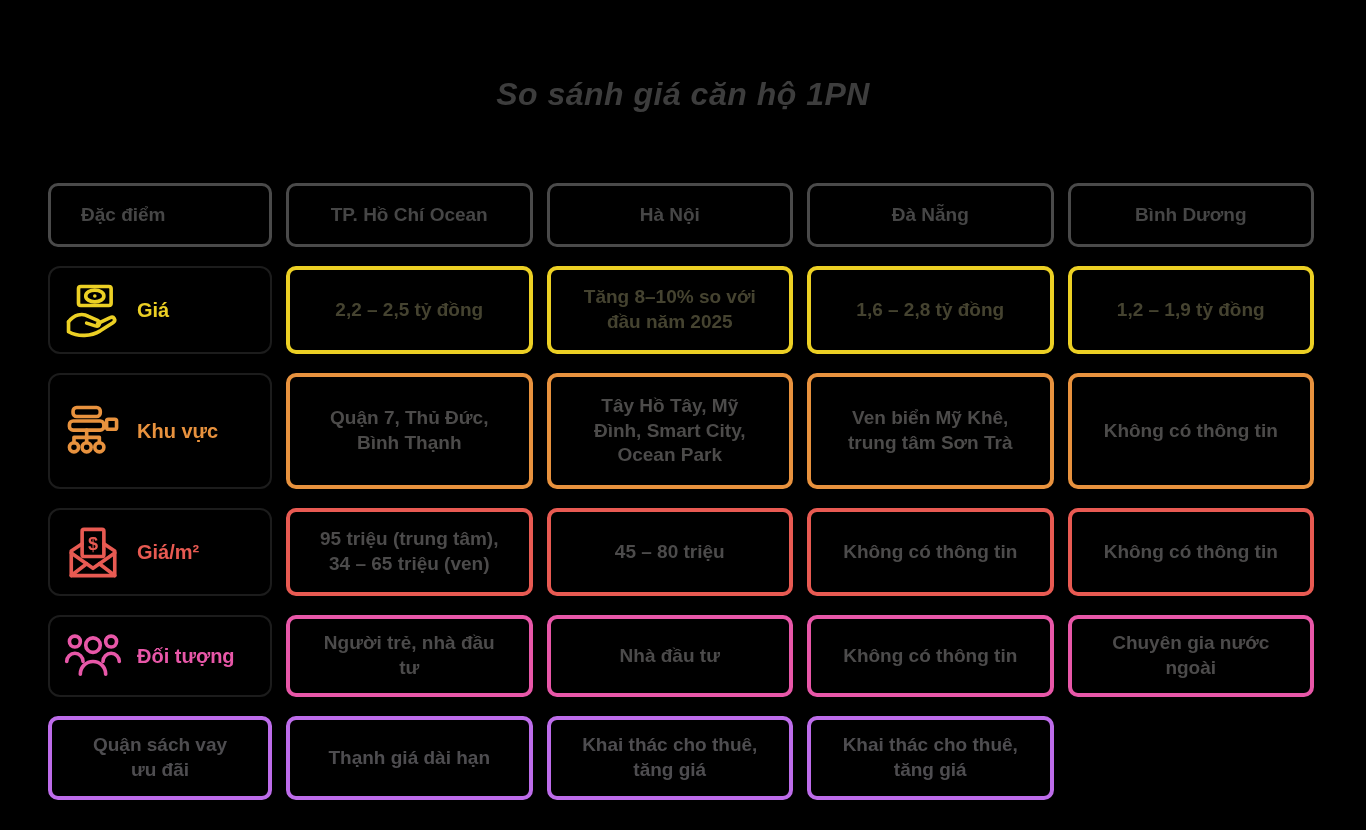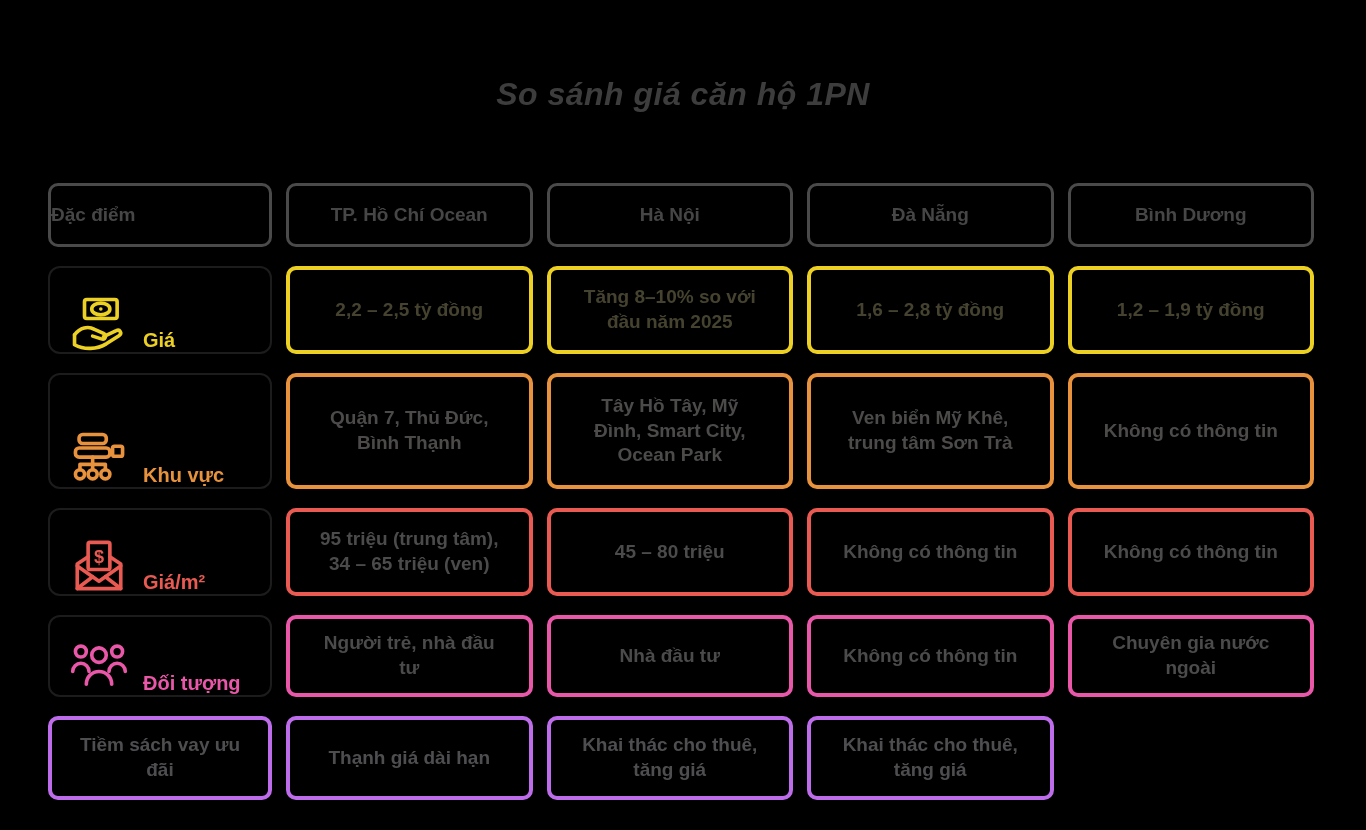--- a/index.html
+++ b/index.html
@@ -36,29 +36,29 @@
   .cell.header {
     border: 3.5px solid var(--header-border, #4a4a4a);
     border-radius: 10px;
     color: var(--header-text, #464646);
     font-size: 19px;
     font-weight: 700;
   }
   .cell.header.feature {
     justify-content: flex-start;
     text-align: left;
+    padding-left: 30px;
   }
   .cell.label {
     border: 2px solid var(--label-box-border, #1c1c1c);
     border-radius: 12px;
     justify-content: flex-start;
     text-align: left;
-    padding-left: 20px;
+    padding-left: 14px;
     gap: 15px;
-    align-items: flex-end;
   }
   .icon { width: 58px; height: 58px; flex: 0 0 auto; color: var(--accent); }
   .icon svg { width: 100%; height: 100%; display: block; }
   .label-text {
     font-size: 20px;
     font-weight: 700;
     color: var(--accent);
   }
   .cell.data {
     border: 4px solid var(--accent);
@@ -148,19 +148,19 @@
           <path d="M18 52 a14 14 0 0 1 28 0"></path>
         </svg>
       </span>
       <span class="label-text">Đối tượng</span>
     </div>
     <div class="cell data" style="--accent: #e857a8; --text: #4c4b4b;">Người trẻ, nhà đầu tư</div>
     <div class="cell data" style="--accent: #e857a8; --text: #4c4b4b;">Nhà đầu tư</div>
     <div class="cell data" style="--accent: #e857a8; --text: #4c4b4b;">Không có thông tin</div>
     <div class="cell data" style="--accent: #e857a8; --text: #4c4b4b;">Chuyên gia nước ngoài</div>
 
-    <div class="cell data" style="--accent: #bd6cea; --text: #4e4d50;">Tiềm sách vay ưu đãi</div>
+    <div class="cell data" style="--accent: #bd6cea; --text: #4e4d50;">Quận sách vay ưu đãi</div>
     <div class="cell data" style="--accent: #bd6cea; --text: #4e4d50;">Thạnh giá dài hạn</div>
     <div class="cell data" style="--accent: #bd6cea; --text: #4e4d50;">Khai thác cho thuê, tăng giá</div>
     <div class="cell data" style="--accent: #bd6cea; --text: #4e4d50;">Khai thác cho thuê, tăng giá</div>
 
   </div>
 </div>
 
 </body></html>

